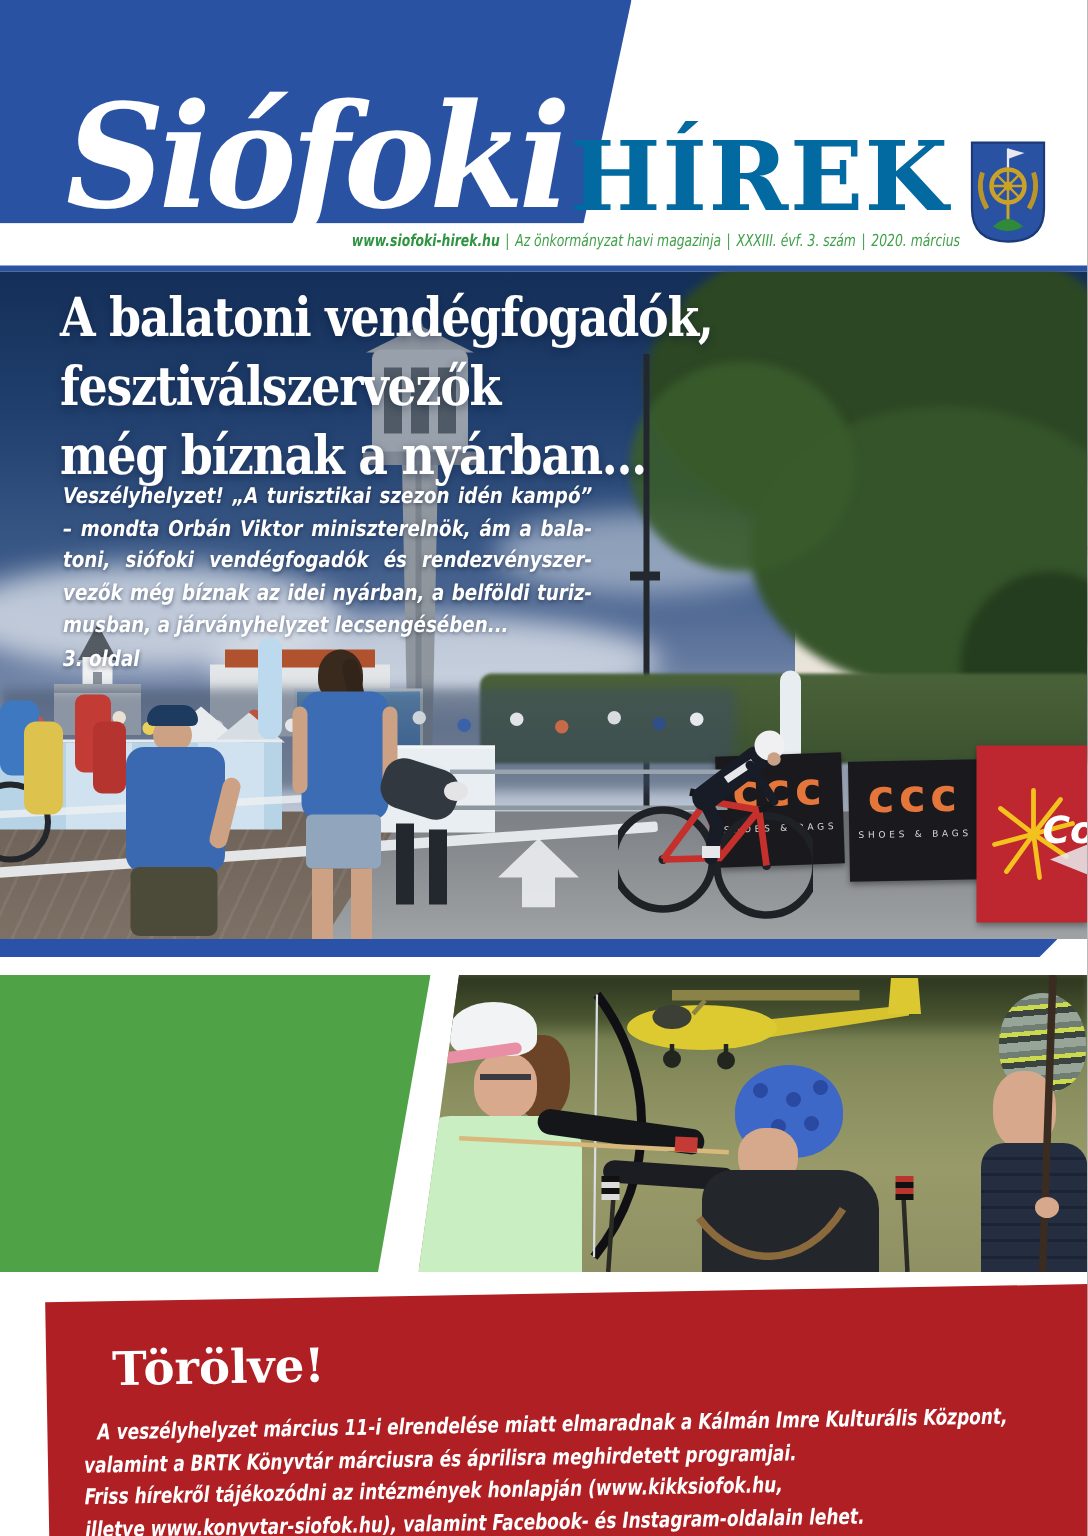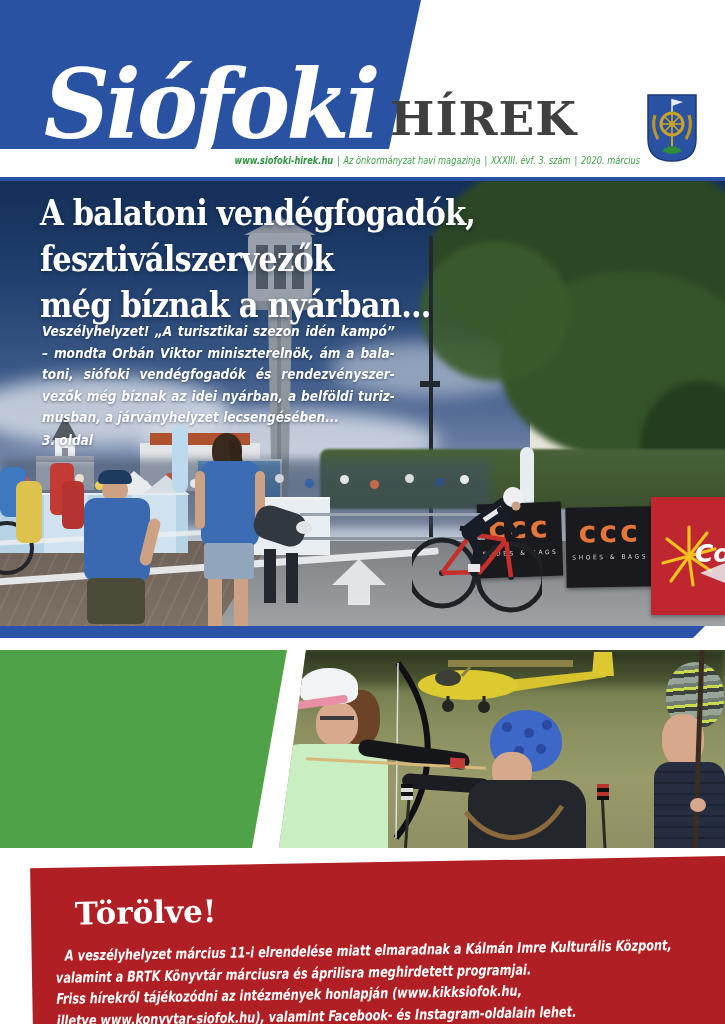--- a/index.html
+++ b/index.html
@@ -6,22 +6,22 @@
   .page{position:relative;width:725px;height:1024px;background:#fff;overflow:hidden;
         font-family:"DejaVu Sans",sans-serif;margin:0 auto;}
   .abs{position:absolute;}
 
   
   .blue-poly{left:0;top:0;width:725px;height:149px;background:#2a52a3;
              clip-path:polygon(0 0,421px 0,389px 149px,0 149px);}
   .logo-script{left:44px;top:55px;color:#fff;font-family:"DejaVu Serif",serif;
                font-style:italic;font-weight:bold;font-size:96px;line-height:100px;
                transform:scaleX(.95);transform-origin:left top;letter-spacing:-4px;white-space:nowrap;}
-  .logo-caps{left:390px;top:86px;color:#404040;font-family:"DejaVu Serif",serif;
-             font-weight:bold;font-size:47px;line-height:66px;letter-spacing:1px;white-space:nowrap;}
+  .logo-caps{left:380px;top:86px;color:#0369a1;font-family:"DejaVu Serif",serif;
+             font-weight:bold;font-size:64px;line-height:66px;letter-spacing:1px;white-space:nowrap;}
   .infoline{top:154px;left:80px;width:560px;text-align:right;font-style:italic;
             font-size:11px;color:#3fa047;transform:scaleX(.75);transform-origin:right top;white-space:nowrap;}
   .infoline b{color:#2e9440;}
   .infoline .sep{padding:0 5px;color:#3fa047;}
   .header-rule{top:177px;left:0;width:725px;height:4px;background:#2a52a3;}
 
   
   .photo1{top:181px;left:0;width:725px;height:445px;overflow:hidden;
       background:linear-gradient(180deg,#142f58 0%,#21406f 22%,#3a5886 42%,#64799f 58%,#9dabc2 72%,#cdd4de 86%,#b9c0cb 100%);}
   .cloud{background:#e3e8ef;border-radius:50%;filter:blur(9px);opacity:.75;}

